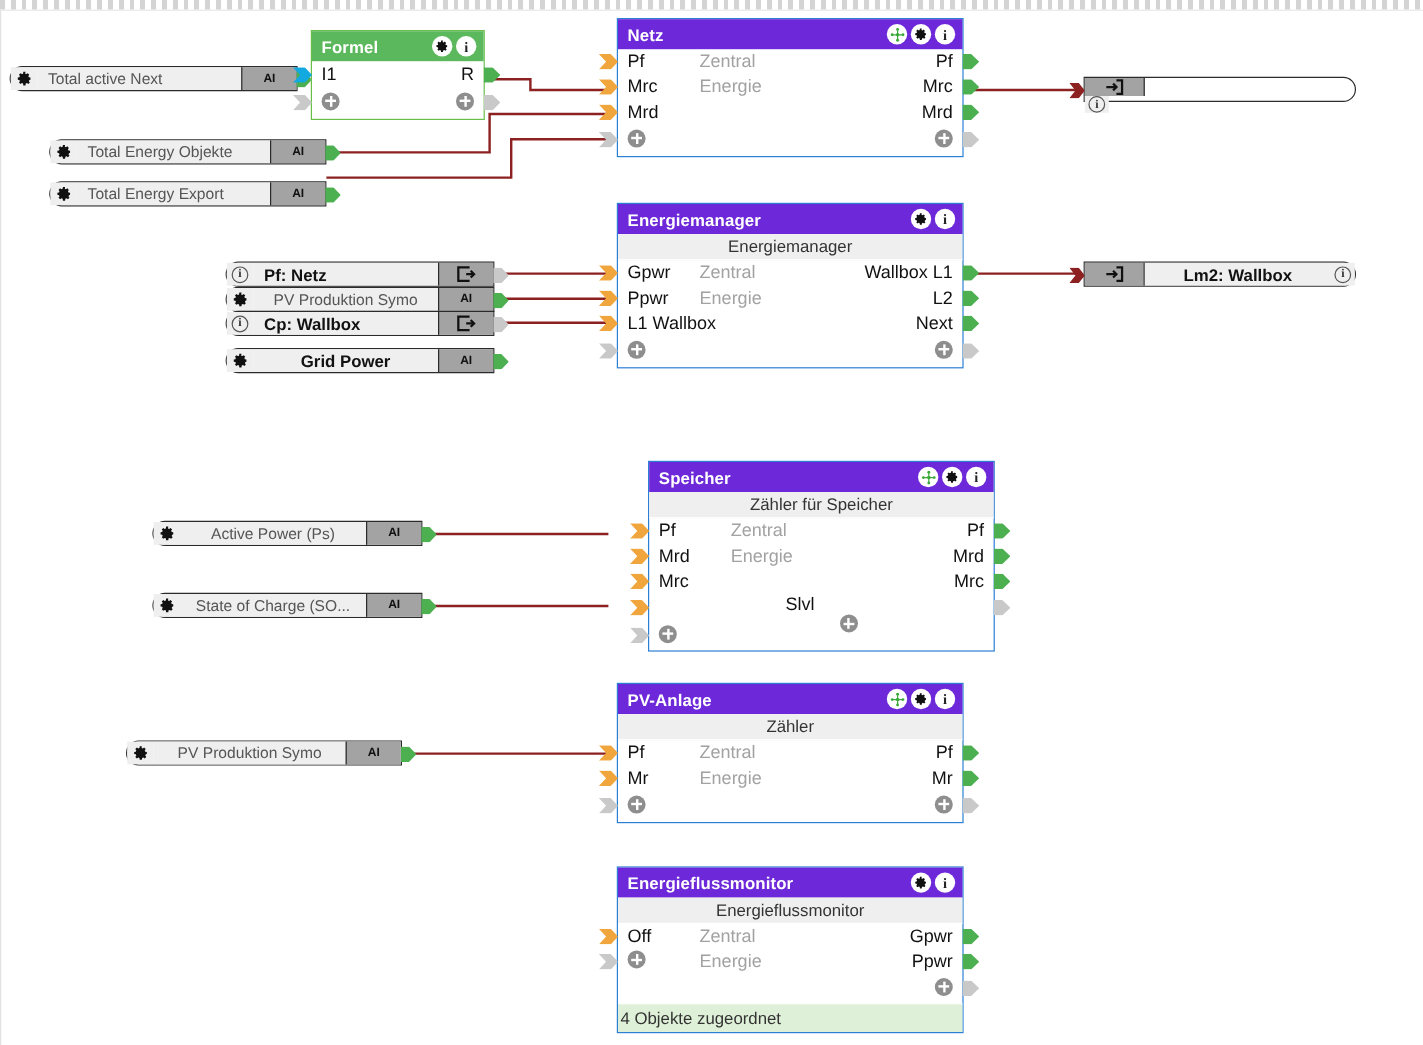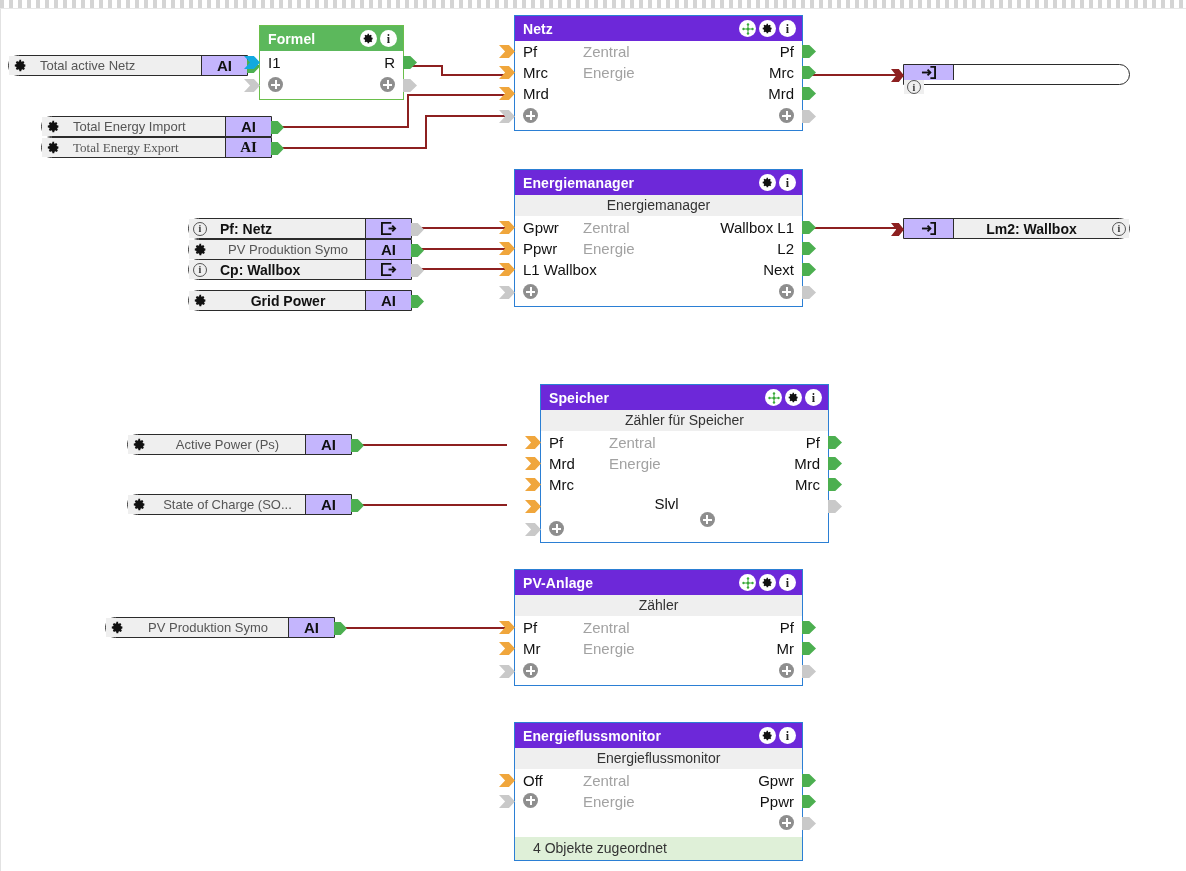--- a/index.html
+++ b/index.html
@@ -86,21 +86,21 @@
     font-size: 13px; line-height: 1; font-weight: bold;
     position: relative; top: 0;
   }
   .plus::before { content:""; position:absolute; width:9px; height:2px; background:#fff; }
   .plus::after  { content:""; position:absolute; width:2px; height:9px; background:#fff; }
 
   .node-foot {
     background: #dff0d8;
     color: #333;
     font-size: 14px;
-    padding: 3px 0 4px 18px;
+    padding: 3px 0 4px 2px;
     border-top: 1px solid #fff;
   }
 
   
   .port { position: absolute; width: 16px; height: 13px; }
   .port.in {
     left: -16px;
     background: #f0a63c;
     clip-path: polygon(0 0, 62% 0, 100% 50%, 62% 100%, 0 100%, 38% 50%);
   }
@@ -134,23 +134,23 @@
     background: #efefef;
     display: flex; align-items: center;
     padding-left: 9px;
     color: #555; white-space: nowrap; overflow: hidden;
   }
   .pill .label.bold { color: #111; font-weight: bold; font-size: 14px; }
   .pill .label.center { justify-content: center; padding-left: 0; }
   .pill .type {
     width: 46px;
     border-left: 1px solid #2b2b2b;
-    background: #c4b5fd;
+    background: #a3a3a3;
     display: flex; align-items: center; justify-content: center;
-    font-size: 15px; font-weight: bold; color: #111;
+    font-size: 10px; font-weight: bold; color: #111;
   }
   .pill .tail {
     width: 20px; background: #efefef;
     display: flex; align-items: center; justify-content: center;
   }
   .pill .pport {
     position: absolute; right: -13px; top: 4px;
     width: 13px; height: 13px; background: #4caf50;
     clip-path: polygon(0 0, 52% 0, 100% 50%, 52% 100%, 0 100%);
   }
@@ -200,38 +200,38 @@
     </g>
   </svg>
 
   <div class="pill rounded-l" style="left:8px; top:55px; width:240px;">
     <div class="badge">
       <svg class="gear" width="13" height="13" viewBox="0 0 16 16">
           <path fill="#111" d="M8 5.2a2.8 2.8 0 1 0 0 5.6 2.8 2.8 0 0 0 0-5.6zm0 4.2a1.4 1.4 0 1 1 0-2.8 1.4 1.4 0 0 1 0 2.8z"></path>
           <path fill="#111" d="M14 9.1V6.9l-1.7-.3a4.6 4.6 0 0 0-.5-1.2l1-1.4-1.6-1.6-1.4 1a4.6 4.6 0 0 0-1.2-.5L8.9 1H6.7l-.3 1.9c-.4.1-.8.3-1.2.5l-1.4-1-1.6 1.6 1 1.4c-.2.4-.4.8-.5 1.2L1 6.9v2.2l1.7.3c.1.4.3.8.5 1.2l-1 1.4 1.6 1.6 1.4-1c.4.2.8.4 1.2.5l.3 1.9h2.2l.3-1.9c.4-.1.8-.3 1.2-.5l1.4 1 1.6-1.6-1-1.4c.2-.4.4-.8.5-1.2L14 9.1z"></path>
         </svg>
     </div>
-    <div class="label">Total active Netz</div>
+    <div class="label">Total active Next</div>
     <div class="type">AI</div>
     <div class="pport"></div>
   </div>
 
   <div class="pill rounded-l" style="left:41px; top:116px; width:231px;">
     <div class="badge">
       <svg class="gear" width="13" height="13" viewBox="0 0 16 16">
           <path fill="#111" d="M8 5.2a2.8 2.8 0 1 0 0 5.6 2.8 2.8 0 0 0 0-5.6zm0 4.2a1.4 1.4 0 1 1 0-2.8 1.4 1.4 0 0 1 0 2.8z"></path>
           <path fill="#111" d="M14 9.1V6.9l-1.7-.3a4.6 4.6 0 0 0-.5-1.2l1-1.4-1.6-1.6-1.4 1a4.6 4.6 0 0 0-1.2-.5L8.9 1H6.7l-.3 1.9c-.4.1-.8.3-1.2.5l-1.4-1-1.6 1.6 1 1.4c-.2.4-.4.8-.5 1.2L1 6.9v2.2l1.7.3c.1.4.3.8.5 1.2l-1 1.4 1.6 1.6 1.4-1c.4.2.8.4 1.2.5l.3 1.9h2.2l.3-1.9c.4-.1.8-.3 1.2-.5l1.4 1 1.6-1.6-1-1.4c.2-.4.4-.8.5-1.2L14 9.1z"></path>
         </svg>
     </div>
-    <div class="label">Total Energy Import</div>
-    <div class="type">AI</div>
-    <div class="pport"></div>
-  </div>
-
-  <div class="pill rounded-l" style="left:41px; top:137px; width:231px;font-family:Liberation Serif, serif;">
+    <div class="label">Total Energy Objekte</div>
+    <div class="type">AI</div>
+    <div class="pport"></div>
+  </div>
+
+  <div class="pill rounded-l" style="left:41px; top:151px; width:231px;">
     <div class="badge">
       <svg class="gear" width="13" height="13" viewBox="0 0 16 16">
           <path fill="#111" d="M8 5.2a2.8 2.8 0 1 0 0 5.6 2.8 2.8 0 0 0 0-5.6zm0 4.2a1.4 1.4 0 1 1 0-2.8 1.4 1.4 0 0 1 0 2.8z"></path>
           <path fill="#111" d="M14 9.1V6.9l-1.7-.3a4.6 4.6 0 0 0-.5-1.2l1-1.4-1.6-1.6-1.4 1a4.6 4.6 0 0 0-1.2-.5L8.9 1H6.7l-.3 1.9c-.4.1-.8.3-1.2.5l-1.4-1-1.6 1.6 1 1.4c-.2.4-.4.8-.5 1.2L1 6.9v2.2l1.7.3c.1.4.3.8.5 1.2l-1 1.4 1.6 1.6 1.4-1c.4.2.8.4 1.2.5l.3 1.9h2.2l.3-1.9c.4-.1.8-.3 1.2-.5l1.4 1 1.6-1.6-1-1.4c.2-.4.4-.8.5-1.2L14 9.1z"></path>
         </svg>
     </div>
     <div class="label">Total Energy Export</div>
     <div class="type">AI</div>
     <div class="pport"></div>
   </div>

